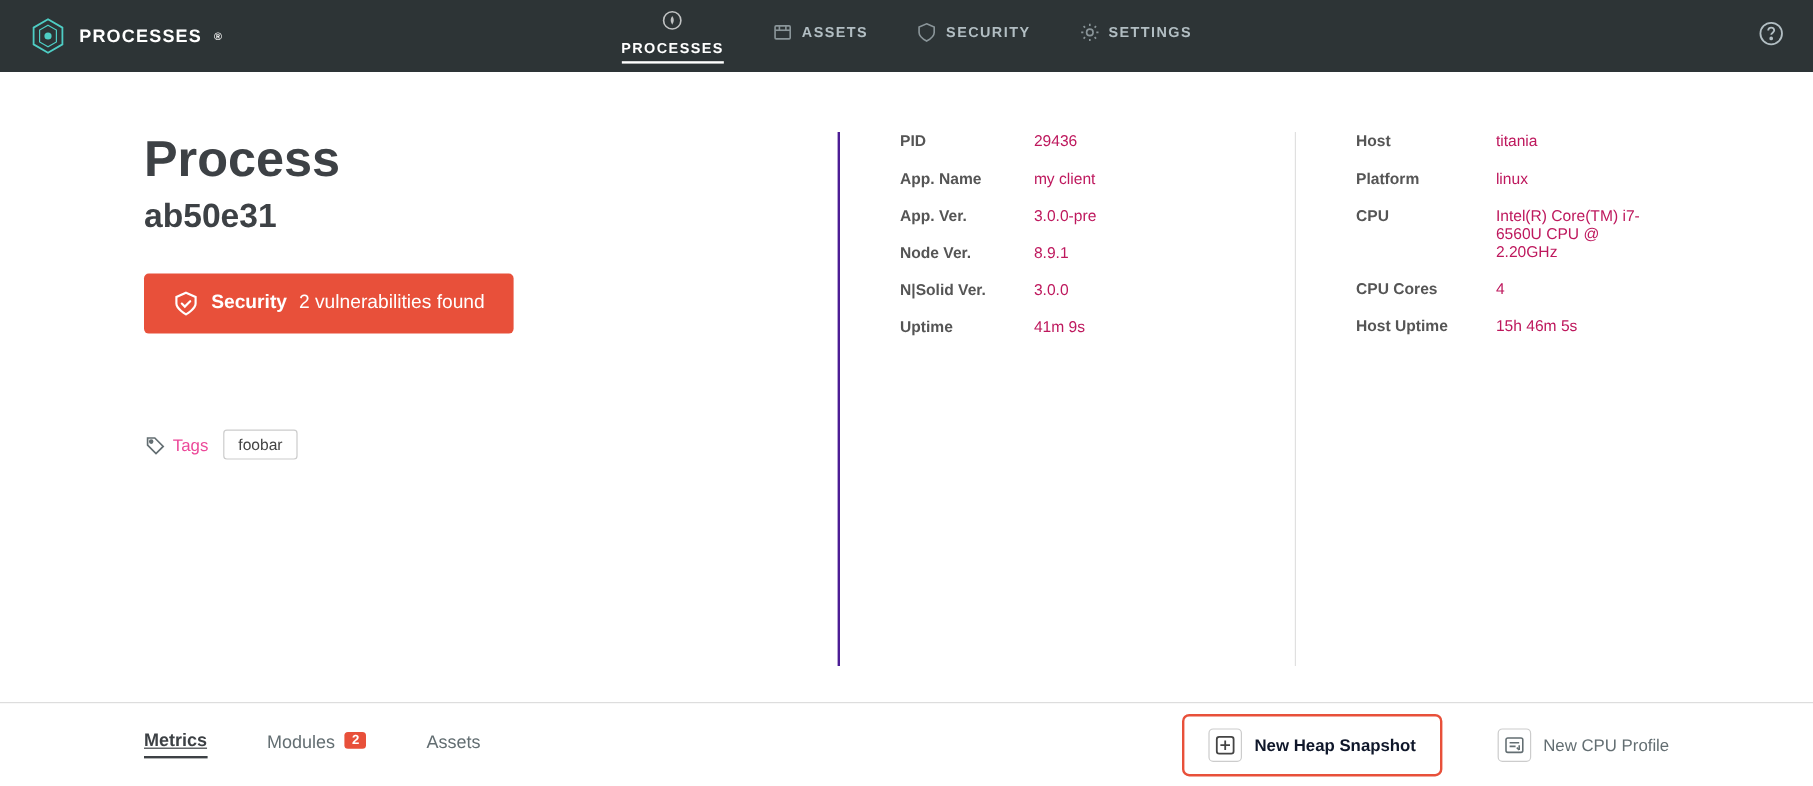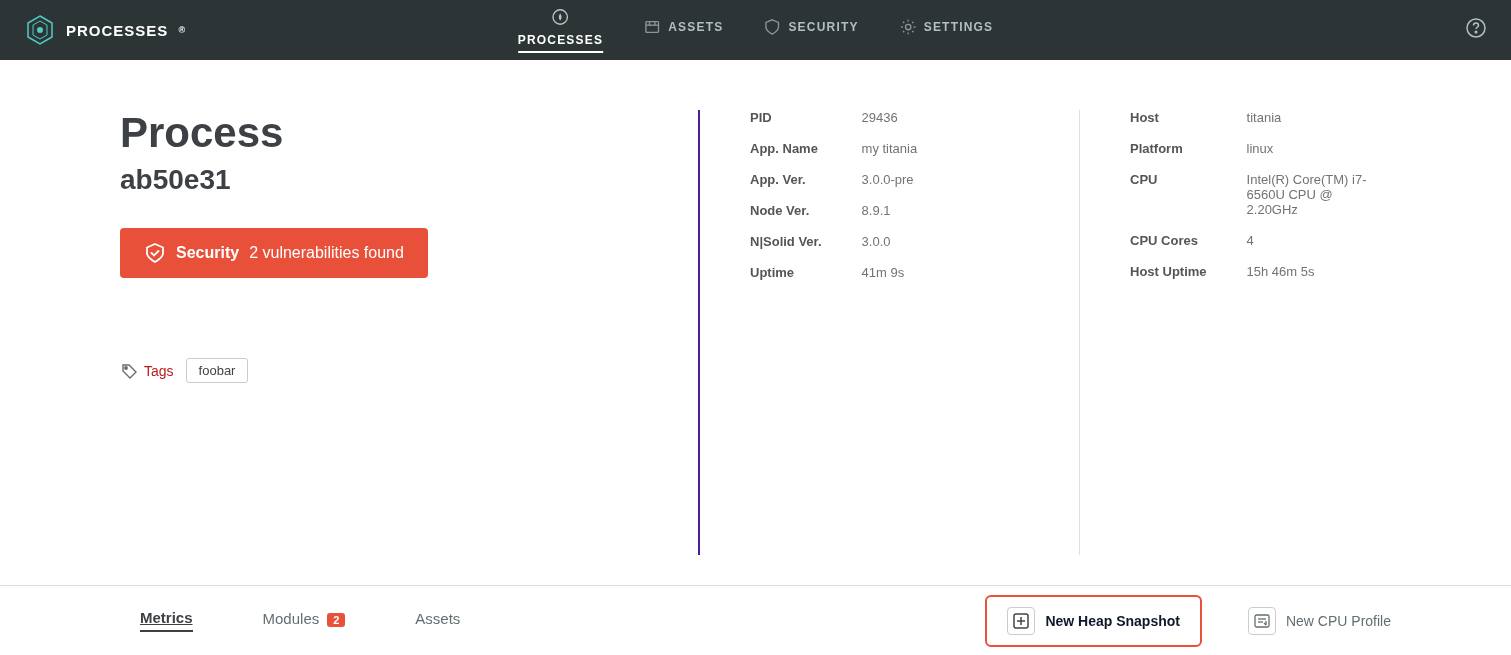--- a/index.html
+++ b/index.html
@@ -133,21 +133,21 @@
     .tags-row {
       display: flex;
       align-items: center;
       gap: 12px;
       margin-top: 20px;
     }
     .tags-label {
       display: flex;
       align-items: center;
       gap: 6px;
-      color: #b91c1c;
+      color: #ec4899;
       font-size: 14px;
     }
     .tag-icon {
       width: 18px;
       height: 18px;
     }
     .tag-chip {
       border: 1px solid #ccc;
       border-radius: 3px;
       padding: 4px 12px;
@@ -177,43 +177,42 @@
 
     .info-label {
       font-size: 13px;
       font-weight: 600;
       color: #555;
       white-space: nowrap;
     }
 
     .info-value {
       font-size: 13px;
-      color: #737373;
+      color: #be185d;
     }
 
     
     .footer-bar {
       border-top: 1px solid #ddd;
       background: white;
       padding: 0 120px;
       height: 70px;
       display: flex;
       align-items: center;
       gap: 50px;
     }
 
     .footer-tab {
       font-size: 15px;
       color: #636e72;
       cursor: pointer;
       display: flex;
-      align-items: flex-end;
+      align-items: flex-start;
       gap: 8px;
       padding-bottom: 4px;
-      margin-left: 20px;
     }
 
     .footer-tab.active {
       color: #3d4145;
       border-bottom: 2px solid #3d4145;
       font-weight: 600;
       text-decoration: underline;
     }
 
     .badge-count {
@@ -355,21 +354,21 @@
         </div>
         <div class="tag-chip">foobar</div>
       </div>
     </div>
 
     <div class="mid-panel">
       <div class="info-table">
         <span class="info-label">PID</span>
         <span class="info-value">29436</span>
         <span class="info-label">App. Name</span>
-        <span class="info-value">my titania</span>
+        <span class="info-value">my client</span>
         <span class="info-label">App. Ver.</span>
         <span class="info-value">3.0.0-pre</span>
         <span class="info-label">Node Ver.</span>
         <span class="info-value">8.9.1</span>
         <span class="info-label">N|Solid Ver.</span>
         <span class="info-value">3.0.0</span>
         <span class="info-label">Uptime</span>
         <span class="info-value">41m 9s</span>
       </div>
     </div>

